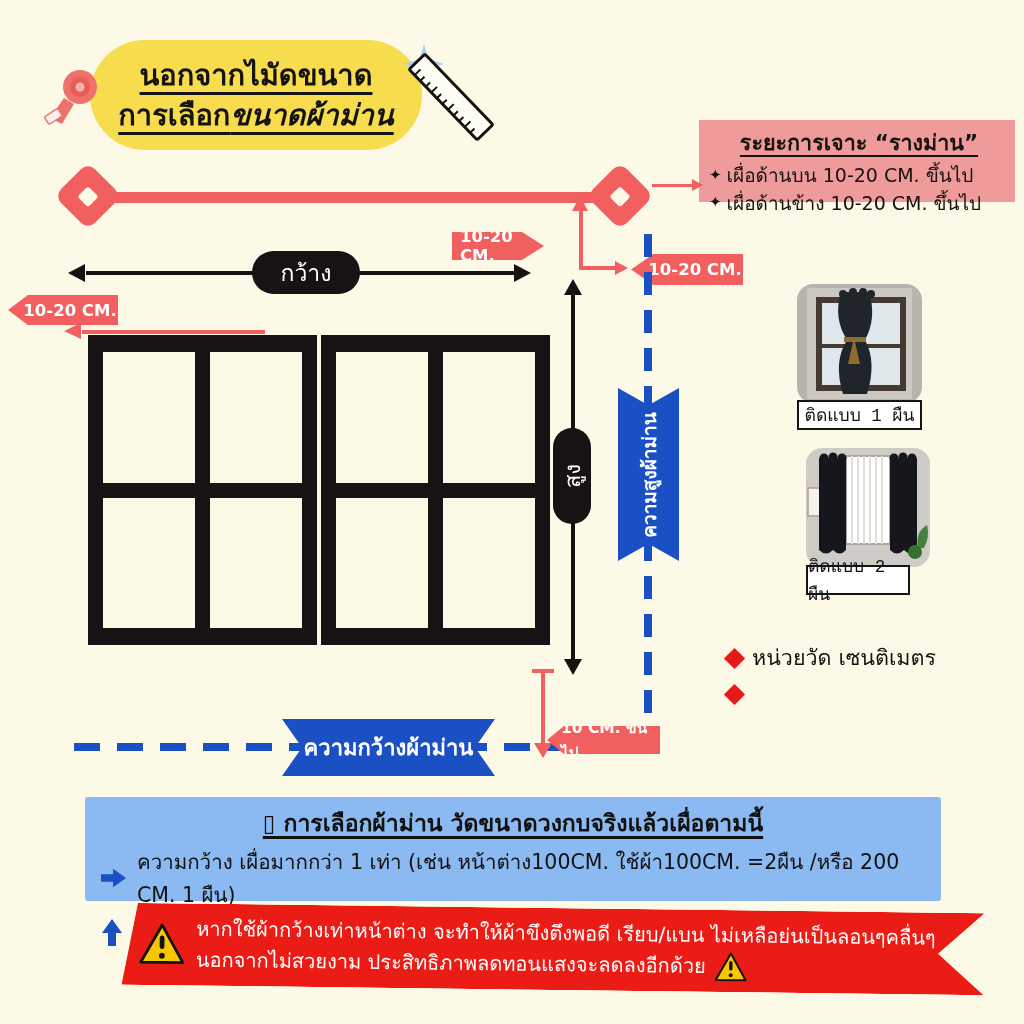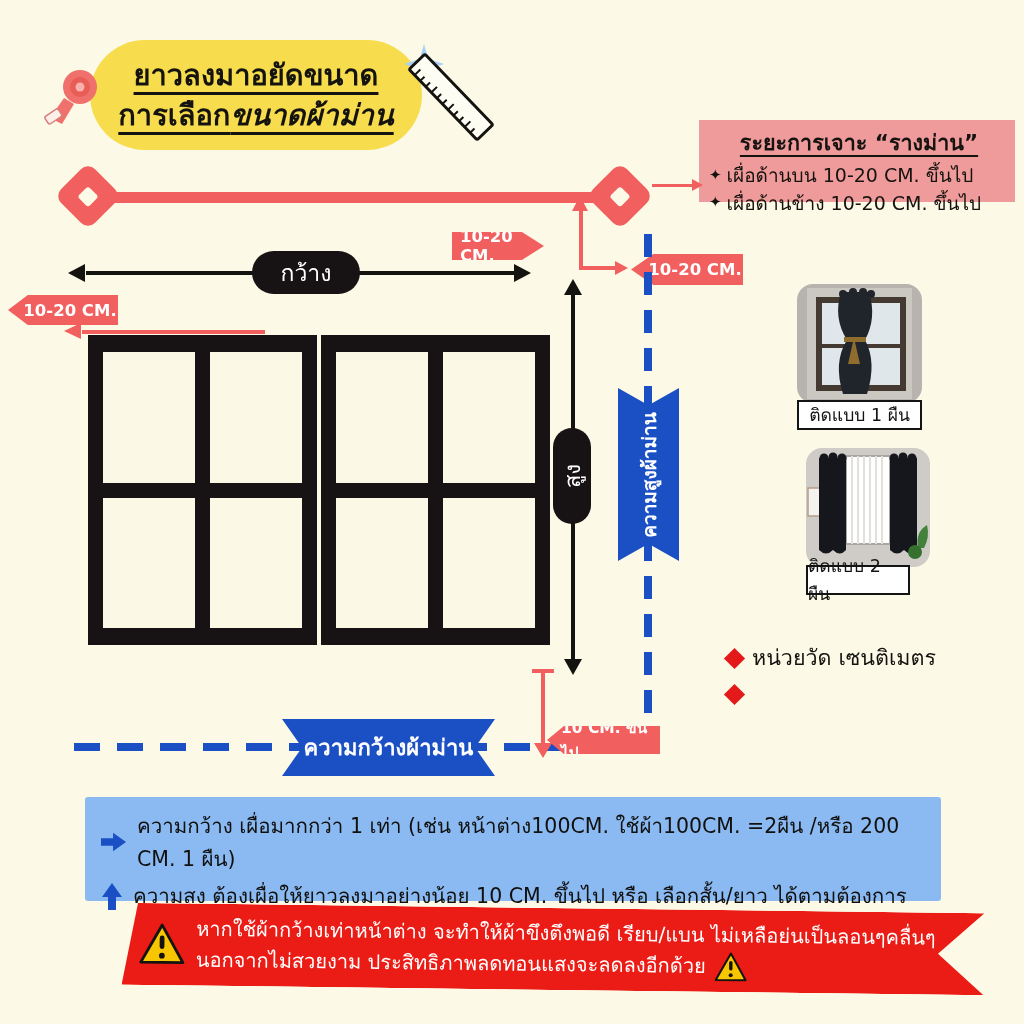--- a/index.html
+++ b/index.html
@@ -73,21 +73,21 @@
     color:#fff; font-size:23px; display:flex; align-items:center; justify-content:center; }
   .height-pill { left:553px; top:428px; width:38px; height:96px; background:#171314; border-radius:19px; }
   .height-pill span { position:absolute; left:50%; top:50%; transform:translate(-50%,-50%) rotate(-90deg);
     color:#fff; font-size:22px; white-space:nowrap; }
 
   
   .photo { border-radius:16px; overflow:hidden; }
   .ph1 { left:797px; top:284px; width:125px; height:119px; }
   .ph2 { left:806px; top:448px; width:124px; height:119px; }
   .caption { background:#fff; border:2px solid #141414; color:#141414; font-size:17.5px;
-    display:flex; align-items:center; justify-content:center; }
+    display:flex; align-items:center; justify-content:center;font-family:Liberation Mono, monospace; }
   .cap1 { left:797px; top:400px; width:125px; height:30px; }
   .cap2 { left:806px; top:565px; width:104px; height:30px; }
 
   
   .note-diamond { width:15px; height:15px; background:#E41A1A; transform:rotate(45deg); }
   .note-text { font-size:21.5px; color:#15130F; line-height:1.35; }
 
   
   .sel-box { left:85px; top:797px; width:856px; height:104px; background:#8BBAF3; border-radius:3px; padding-top:8px; }
   .sel-header { text-align:center; font-size:23px; font-weight:bold; color:#10100E;
@@ -101,21 +101,21 @@
     transform:rotate(0.7deg); display:flex; align-items:center; gap:10px; padding-left:16px; }
   .warn-text { color:#fff; font-size:20px; line-height:31px; }
   .warn-line2 { display:flex; align-items:center; gap:8px; }
 </style>
 </head>
 <body>
 
 <div id="canvas">
 
   <div class="abs title-banner">
-    <div class="title-line">ยาวลงมาอยัดขนาด</div>
+    <div class="title-line">นอกจากไมัดขนาด</div>
     <div class="title-line"><span>การเลือก</span><span class="title-italic">ขนาดผ้าม่าน</span></div>
   </div>
   <svg class="abs" style="left:42px;top:62px;" width="64" height="64" viewBox="0 0 64 64">
     <path d="M22 36 L8 56 L20 62 L32 42 Z" fill="#F0716B"></path>
     <rect x="3" y="50" width="16" height="9" rx="2" fill="#FBEFEA" stroke="#D87F79" stroke-width="1.5" transform="rotate(-34 11 54)"></rect>
     <circle cx="38" cy="25" r="17" fill="#F0716B"></circle>
     <circle cx="38" cy="25" r="10" fill="#E85D56"></circle>
     <circle cx="38" cy="25" r="4.5" fill="#F8B1AC"></circle>
   </svg>
   <svg class="abs" style="left:404px;top:44px;" width="40" height="40" viewBox="0 0 38 38">
@@ -237,20 +237,21 @@
       <circle cx="109" cy="104" r="7" fill="#35702E"></circle>
     </svg>
   </div>
   <div class="abs caption cap2">ติดแบบ 2 ผืน</div>
 
   <div class="abs note-diamond" style="left:727px;top:651px;"></div>
   <div class="abs note-text" style="left:752px;top:643px;">หน่วยวัด เซนติเมตร</div>
   <div class="abs note-diamond" style="left:727px;top:687px;"></div>
 
   <div class="abs sel-box">
+    <div class="sel-header">▯ การเลือกผ้าม่าน วัดขนาดวงกบจริงแล้วเผื่อตามนี้</div>
     <div class="sel-row">
       <svg width="28" height="22" viewBox="0 0 28 22">
           <path d="M0 7 h13 V1 l14 10 -14 10 v-6 H0 Z" fill="#1A50C4"></path>
         </svg>
       <span>ความกว้าง เผื่อมากกว่า 1 เท่า (เช่น หน้าต่าง100CM. ใช้ผ้า100CM. =2ผืน /หรือ 200 CM. 1 ผืน)</span>
     </div>
     <div class="sel-row">
       <svg width="22" height="28" viewBox="0 0 22 28">
           <path d="M7 28 V15 H1 L11 1 l10 14 h-6 v13 Z" fill="#1A50C4"></path>
         </svg>

